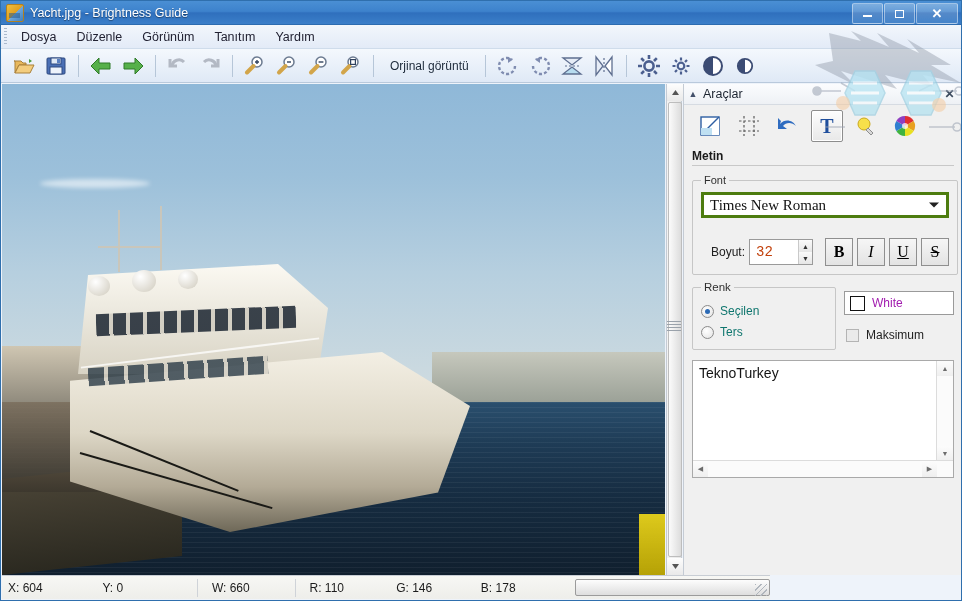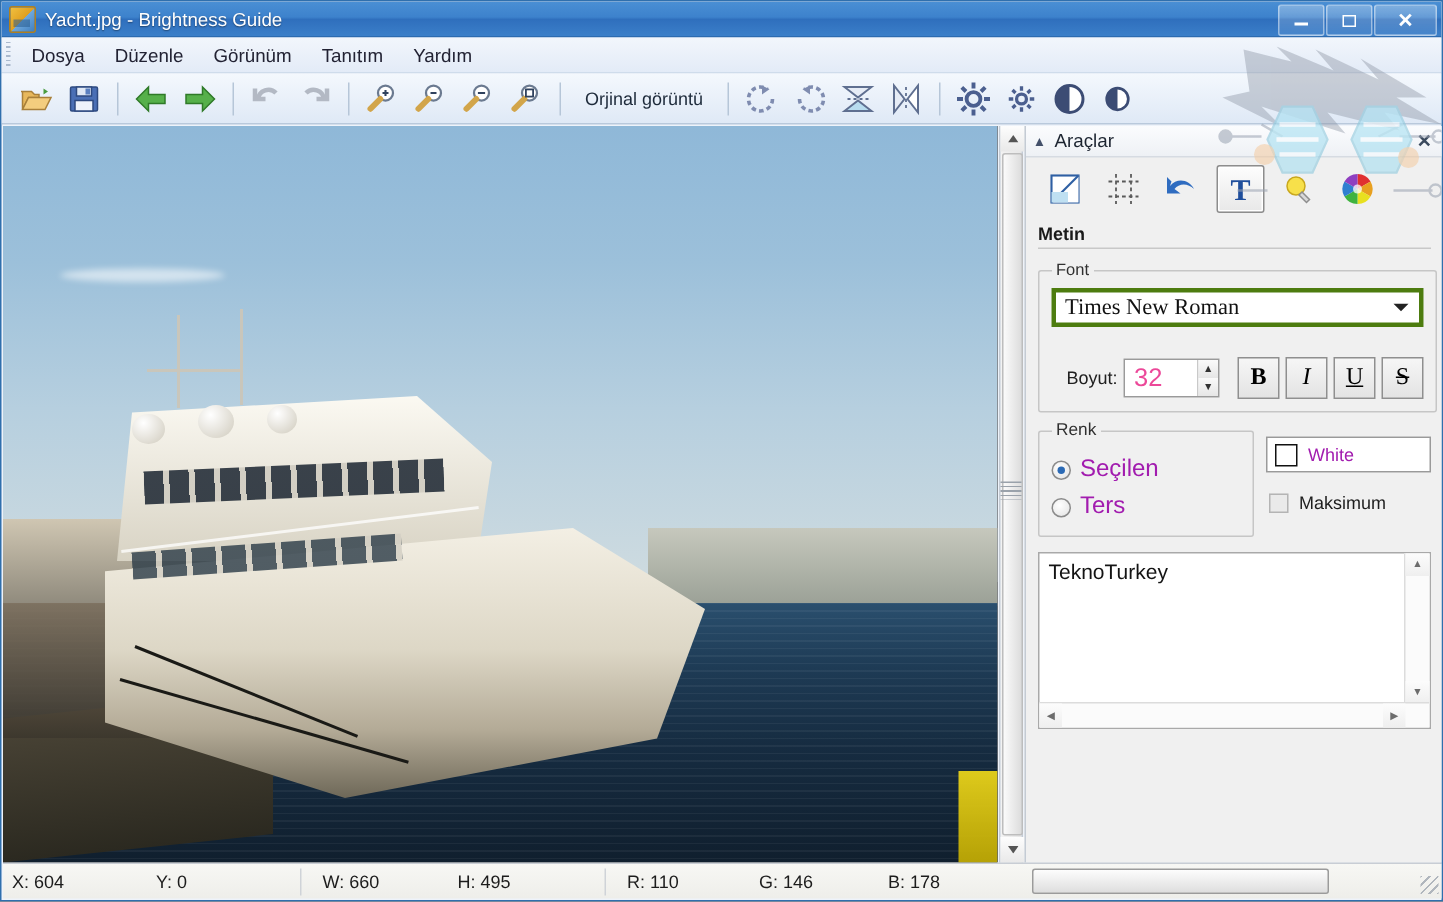--- a/index.html
+++ b/index.html
@@ -251,22 +251,22 @@
     border-top:5px solid #222;
   }
   .font-name{font-family:"Liberation Serif", serif;font-size:15px;color:#111;}
   .size-row{display:flex;align-items:center;margin-top:20px;gap:4px;padding-left:10px;}
   .size-label{font-size:12px;color:#202020;}
   .spin{
     display:flex;align-items:stretch;border:1px solid #9a9a9a;background:#fff;height:26px;
     width:64px;box-sizing:border-box;
   }
   .spin input{
-    border:0;outline:0;width:40px;font-size:17px;padding-left:6px;
-    font-family:Liberation Sans, sans-serif;color:#ec4899;background:transparent;
+    border:0;outline:0;width:40px;font-size:14px;padding-left:6px;
+    font-family:Liberation Mono, monospace;color:#c2410c;background:transparent;
   }
   .spin .arrows{
     width:17px;display:flex;flex-direction:column;border-left:1px solid #c9c9c9;
   }
   .spin .arrows div{
     flex:1;display:flex;align-items:center;justify-content:center;
     background:linear-gradient(to bottom,#fafafa,#e6e6e6);font-size:7px;color:#333;
   }
   .style-btns{display:flex;gap:4px;margin-left:8px;}
   .style-btn{
@@ -289,21 +289,21 @@
   .radio-row{display:flex;align-items:center;gap:6px;margin-top:7px;}
   .radio{
     width:13px;height:13px;border-radius:50%;
     background:radial-gradient(circle at 40% 35%,#fff,#e2e2e2);
     border:1px solid #8b8b8b;position:relative;box-sizing:border-box;
   }
   .radio.on:after{
     content:"";position:absolute;left:3px;top:3px;width:5px;height:5px;
     border-radius:50%;background:#2b6ab5;
   }
-  .radio-row span{font-size:16px;color:#a21caf;}
+  .radio-row span{font-size:12px;color:#0f766e;}
   .right-col{flex:1;padding-top:10px;}
   .color-combo{
     position:relative;height:24px;background:#fff;border:1px solid #9a9a9a;
     display:flex;align-items:center;gap:7px;padding-left:5px;box-sizing:border-box;
   }
   .swatch{width:15px;height:15px;background:#fff;border:1.5px solid #111;box-sizing:border-box;}
   .color-name{font-size:12px;color:#a21caf;}
   .check-row{display:flex;align-items:center;gap:7px;margin-top:13px;padding-left:2px;}
   .checkbox{
     width:13px;height:13px;border:1px solid #b4b4b4;background:#eaeaea;box-sizing:border-box;
@@ -325,21 +325,21 @@
     position:absolute;left:0;bottom:0;height:16px;right:0;
     background:#fbfbfb;border-top:1px solid #dcdcdc;
   }
   .ta-arr{
     position:absolute;display:flex;align-items:center;justify-content:center;
     font-size:7px;color:#6c6c6c;background:linear-gradient(to bottom,#fcfcfc,#efefef);
   }
 
   
   .statusbar{
-    position:absolute;left:1px;bottom:1px;width:960px;height:24px;
+    position:absolute;left:1px;bottom:1px;width:768px;height:24px;
     background:linear-gradient(to bottom,#f7f7f4,#eeeeea);
     border-top:1px solid #c8cdd4;
     display:flex;align-items:center;box-sizing:border-box;
   }
   .status-cell{
     font-size:12px;color:#1c1c1c;padding:0 6px;white-space:nowrap;
     display:flex;align-items:center;height:100%;
   }
   .status-sep{width:1px;height:18px;background:#cfd3d8;}
   .progress{
@@ -772,21 +772,20 @@
       <circle cx="32" cy="72" r="7" fill="#f3c89a" opacity=".7"></circle>
       <circle cx="128" cy="74" r="7" fill="#f3c89a" opacity=".7"></circle>
     </svg>
   </div>
 
   <div class="statusbar">
     <div class="status-cell" style="width:84px;">X: 604</div>
     <div class="status-cell" style="width:90px;">Y: 0</div>
     <div class="status-sep"></div>
     <div class="status-cell" style="width:78px;padding-left:14px;">W: 660</div>
-    <div class="status-cell" style="width:92px;">H: 495</div>
     <div class="status-sep"></div>
     <div class="status-cell" style="width:76px;padding-left:14px;">R: 110</div>
     <div class="status-cell" style="width:74px;">G: 146</div>
     <div class="status-cell" style="width:80px;">B: 178</div>
     <div class="progress"></div>
     <div class="grip"></div>
   </div>
 
 </div>
 

